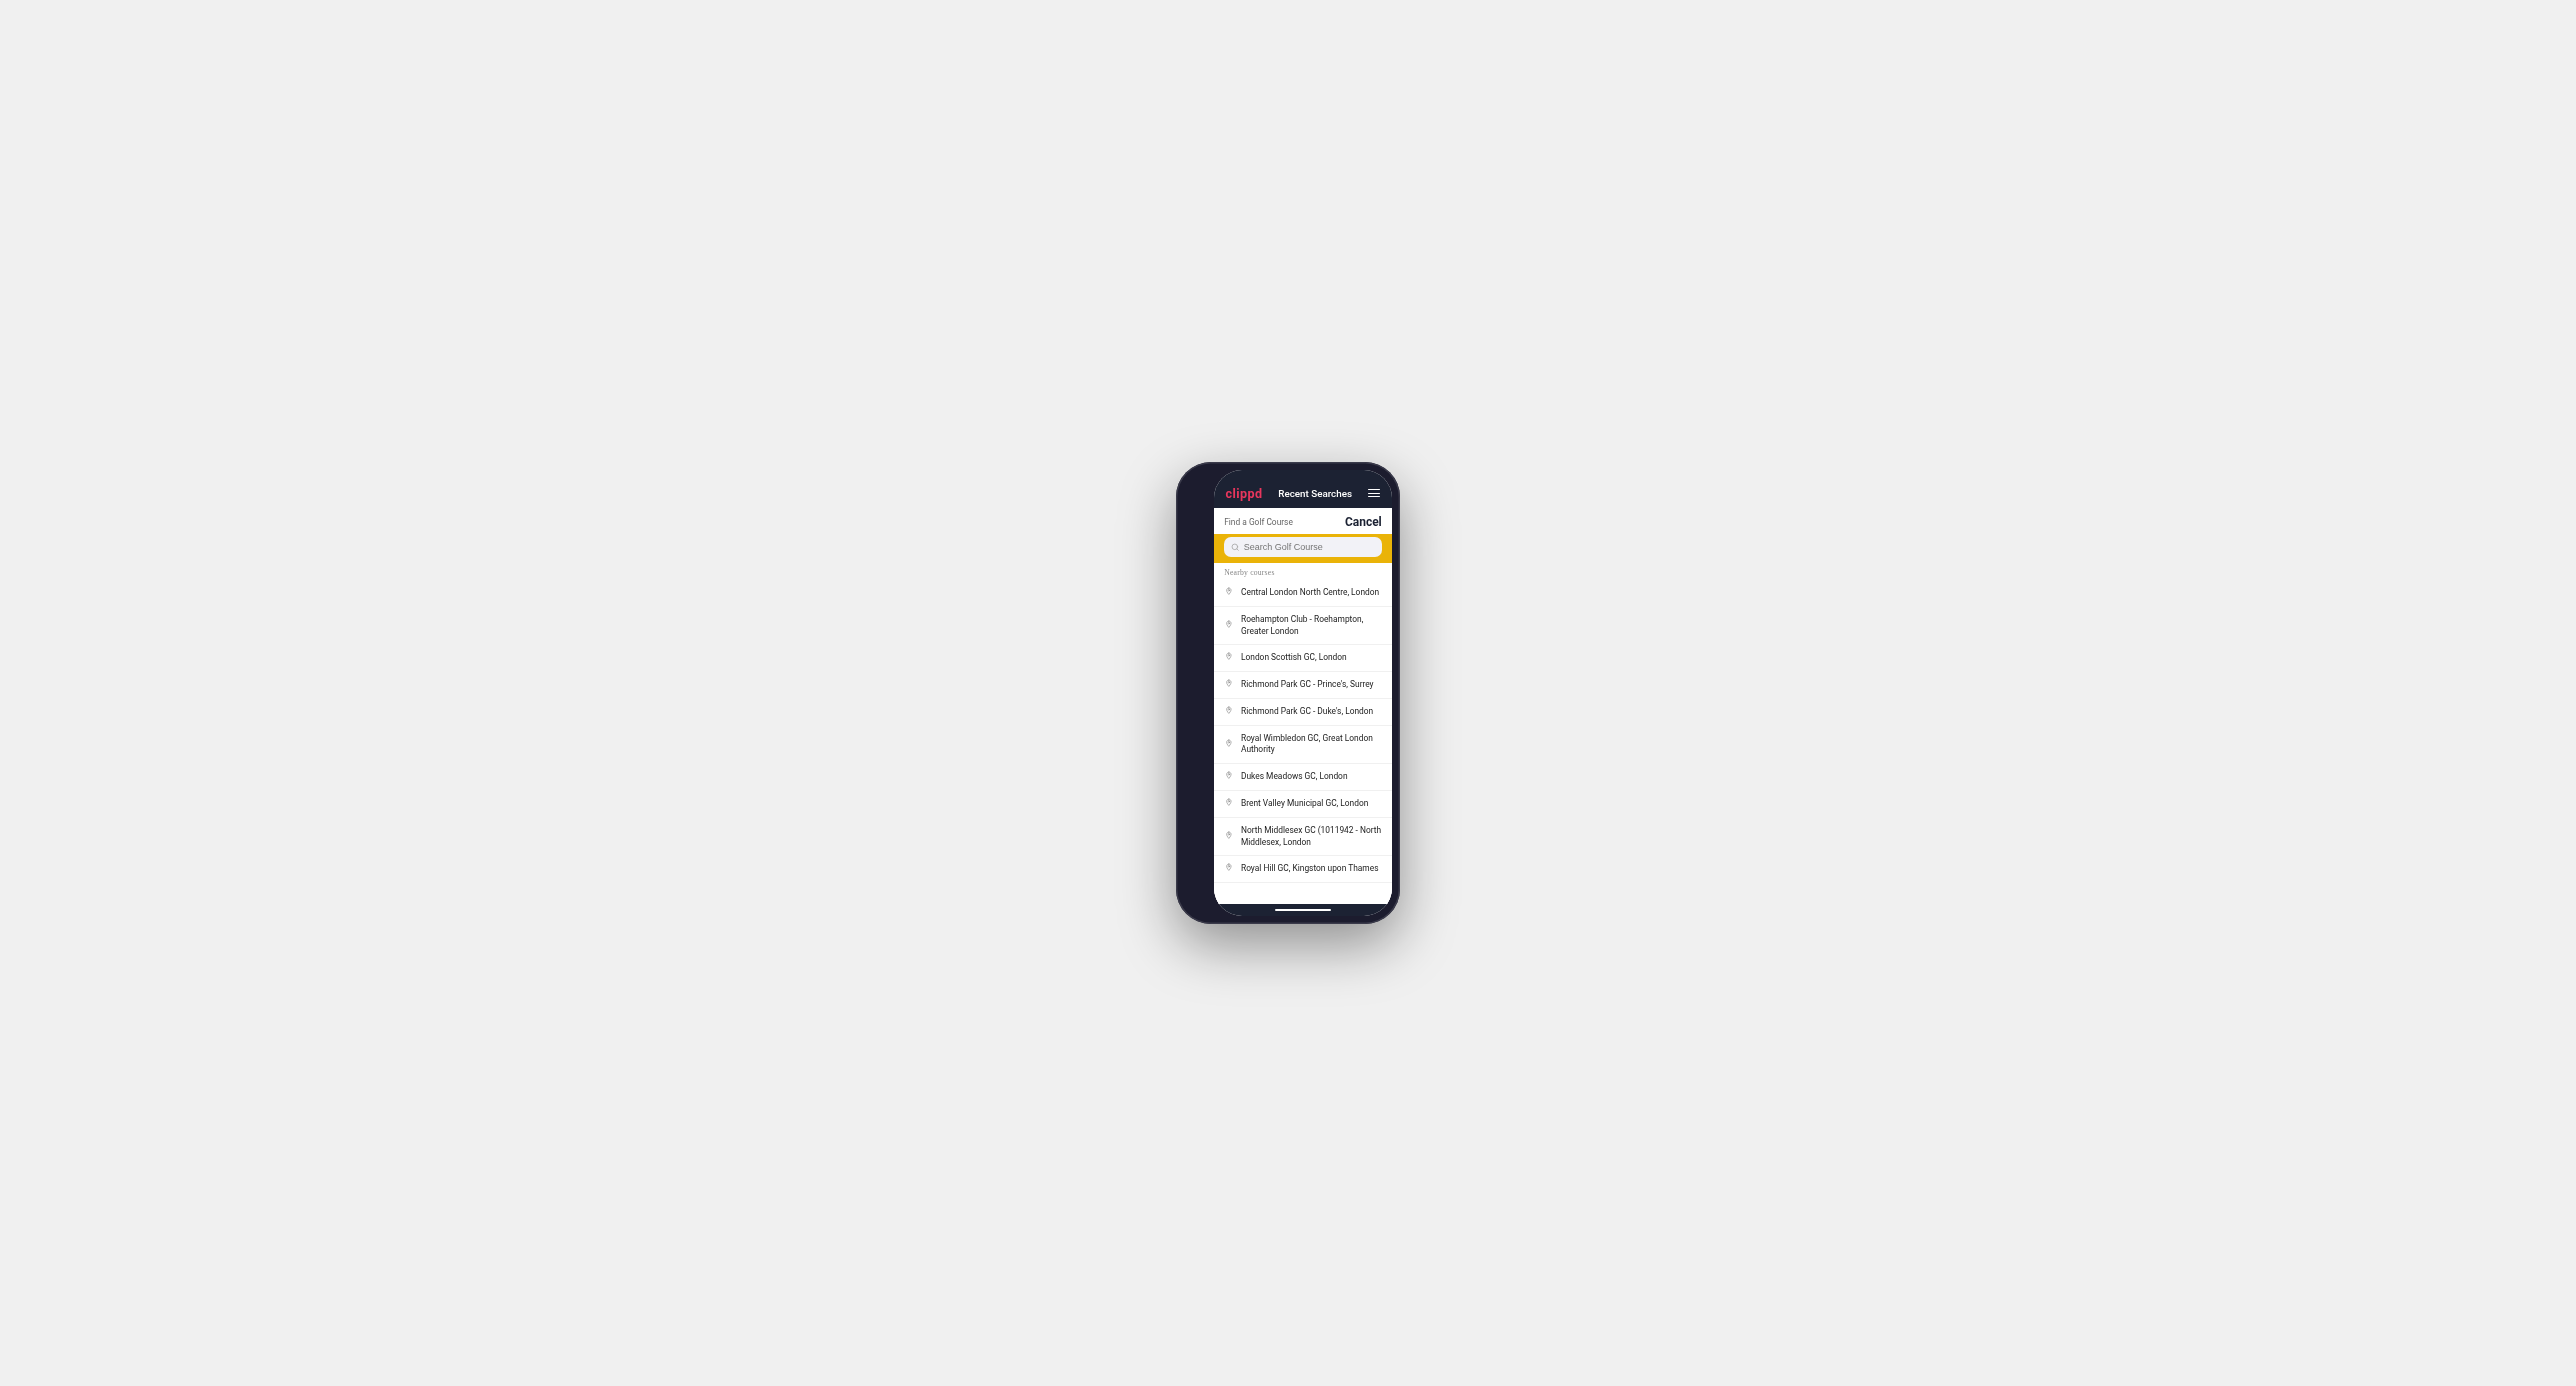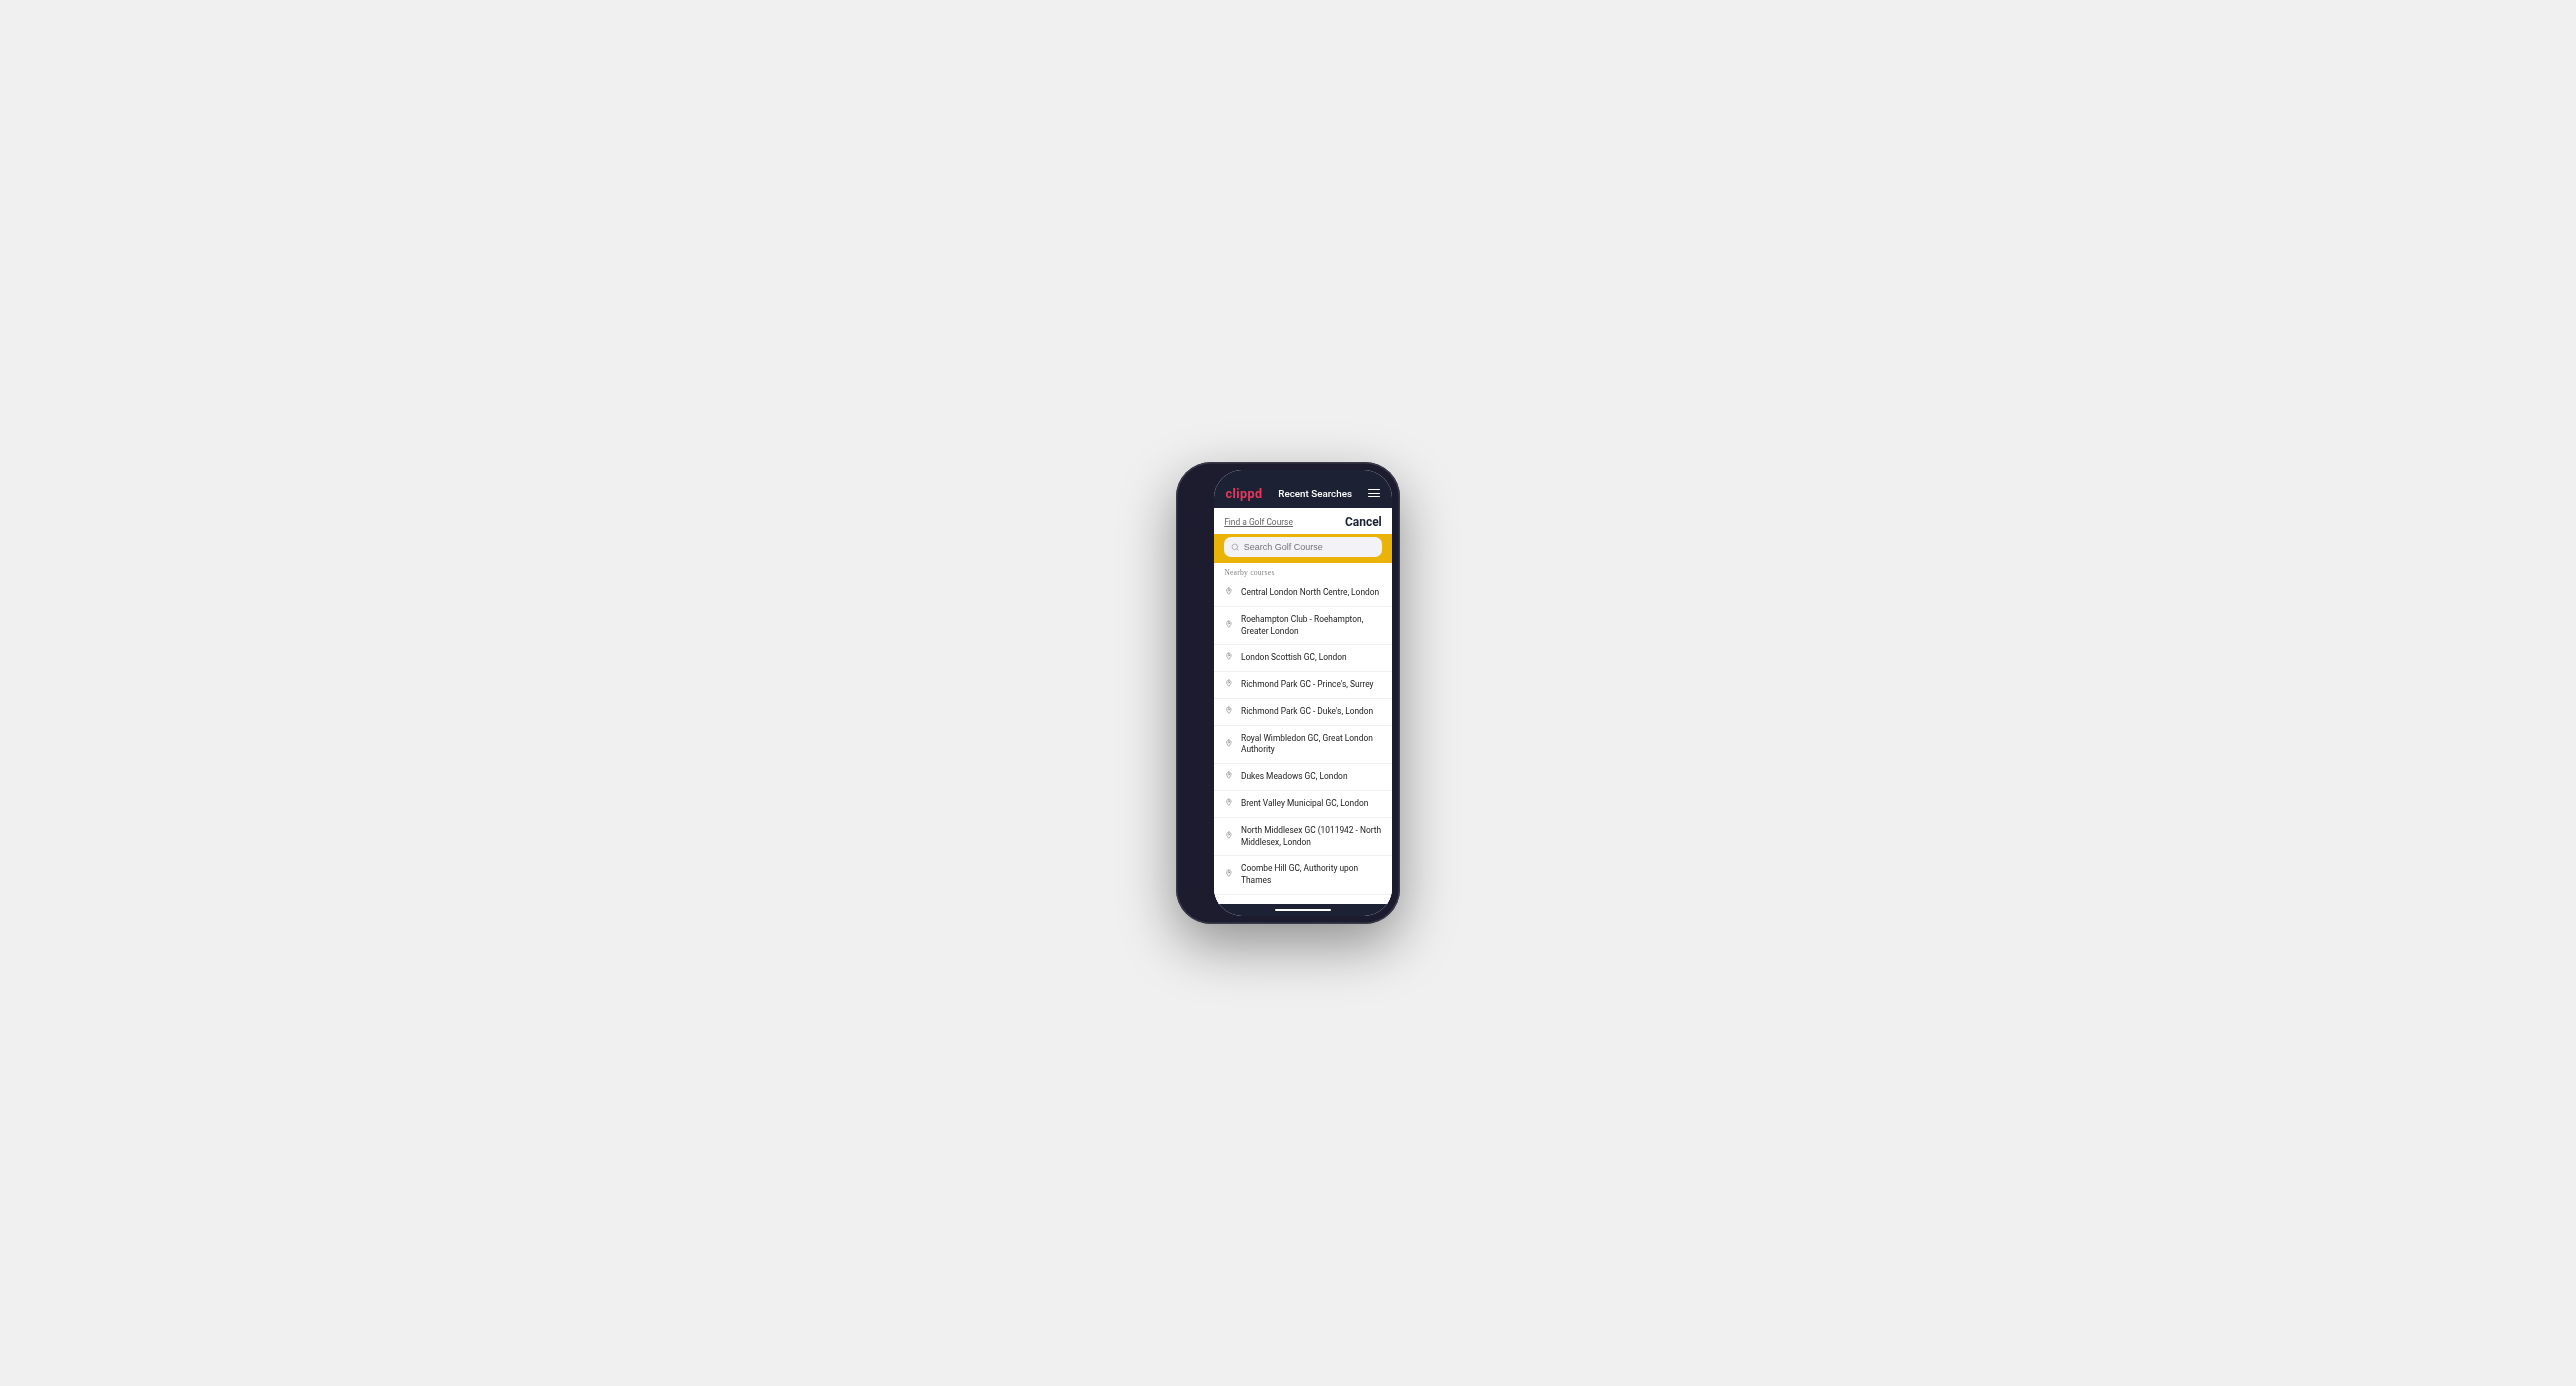--- a/index.html
+++ b/index.html
@@ -99,21 +99,20 @@
       display: flex;
       align-items: center;
       justify-content: space-between;
       padding: 7px 9.8px 5.6px 9.8px;
       background: #ffffff;
     }
 
     .find-label {
       color: #666666;
       font-size: 8.4px;
-      text-decoration: underline;
     }
 
     .cancel-btn {
       color: #1c2233;
       font-size: 12px;
       font-weight: 700;
       cursor: pointer;
     }
 
     
@@ -330,21 +329,21 @@
           <span class="course-name">North Middlesex GC (1011942 - North Middlesex, London</span>
         </div>
 
         <div class="course-item">
           <span class="pin-icon">
             <svg width="7.7" height="9.8" viewBox="0 0 24 28" fill="none" stroke="#888888" stroke-width="2" stroke-linecap="round" stroke-linejoin="round">
               <path d="M12 2C8.13 2 5 5.13 5 9c0 5.25 7 13 7 13s7-7.75 7-13c0-3.87-3.13-7-7-7z"></path>
               <circle cx="12" cy="9" r="2.5"></circle>
             </svg>
           </span>
-          <span class="course-name">Coombe Hill GC, Authority upon Thames</span>
+          <span class="course-name">Royal Hill GC, Kingston upon Thames</span>
         </div>
 
       </div>
     </div>
 
     <div class="home-indicator">
       <div class="home-bar"></div>
     </div>
 
   </div>

